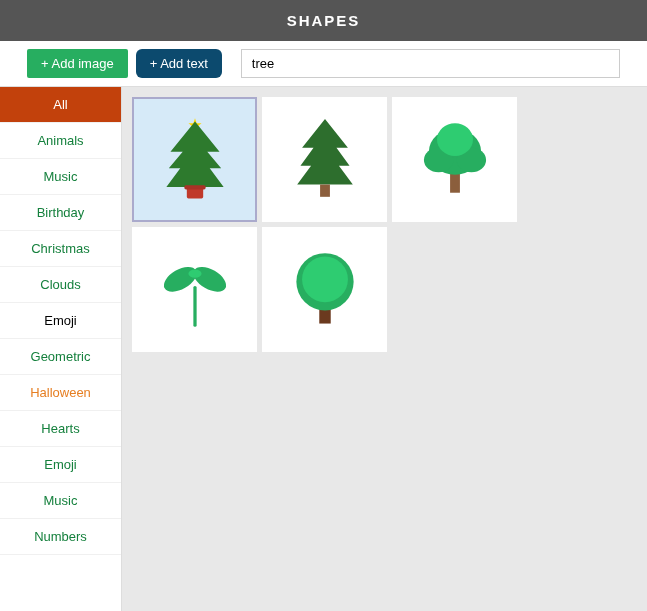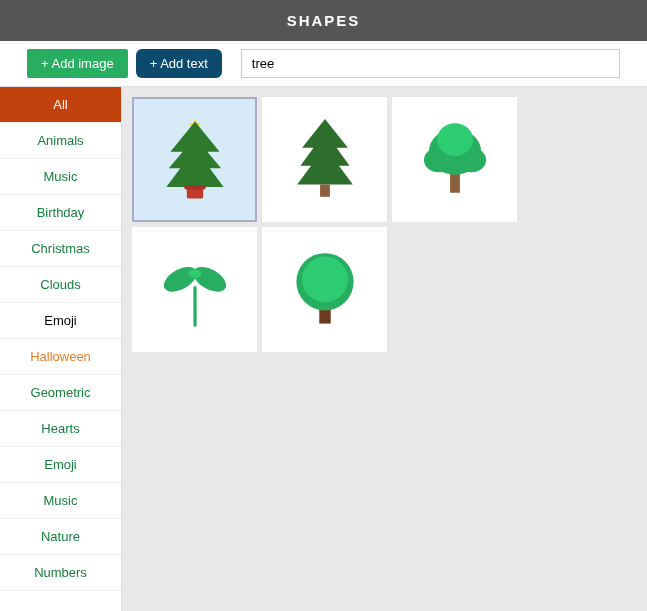--- a/index.html
+++ b/index.html
@@ -147,26 +147,25 @@
 <div class="main-area">
   <div class="sidebar">
 
   <div class="sidebar-item active">All</div>
       <div class="sidebar-item">Animals</div>
       <div class="sidebar-item">Music</div>
       <div class="sidebar-item">Birthday</div>
       <div class="sidebar-item">Christmas</div>
       <div class="sidebar-item">Clouds</div>
       <div class="sidebar-item emoji">Emoji</div>
+      <div class="sidebar-item">Geometric</div>
       <div class="sidebar-item halloween">Halloween</div>
-      <div class="sidebar-item">Geometric</div>
       <div class="sidebar-item">Hearts</div>
       <div class="sidebar-item">Emoji</div>
       <div class="sidebar-item">Music</div>
-      <div class="sidebar-item">Nature</div>
       <div class="sidebar-item">Numbers</div>
     </div>
 
   <div class="content-area">
 
     <div class="shape-card selected">
       <svg viewBox="0 0 100 110" xmlns="http://www.w3.org/2000/svg">
 
         <polygon points="50,4 52,10 58,10 53,14 55,20 50,16 45,20 47,14 42,10 48,10" fill="#FFD700"></polygon>
 

